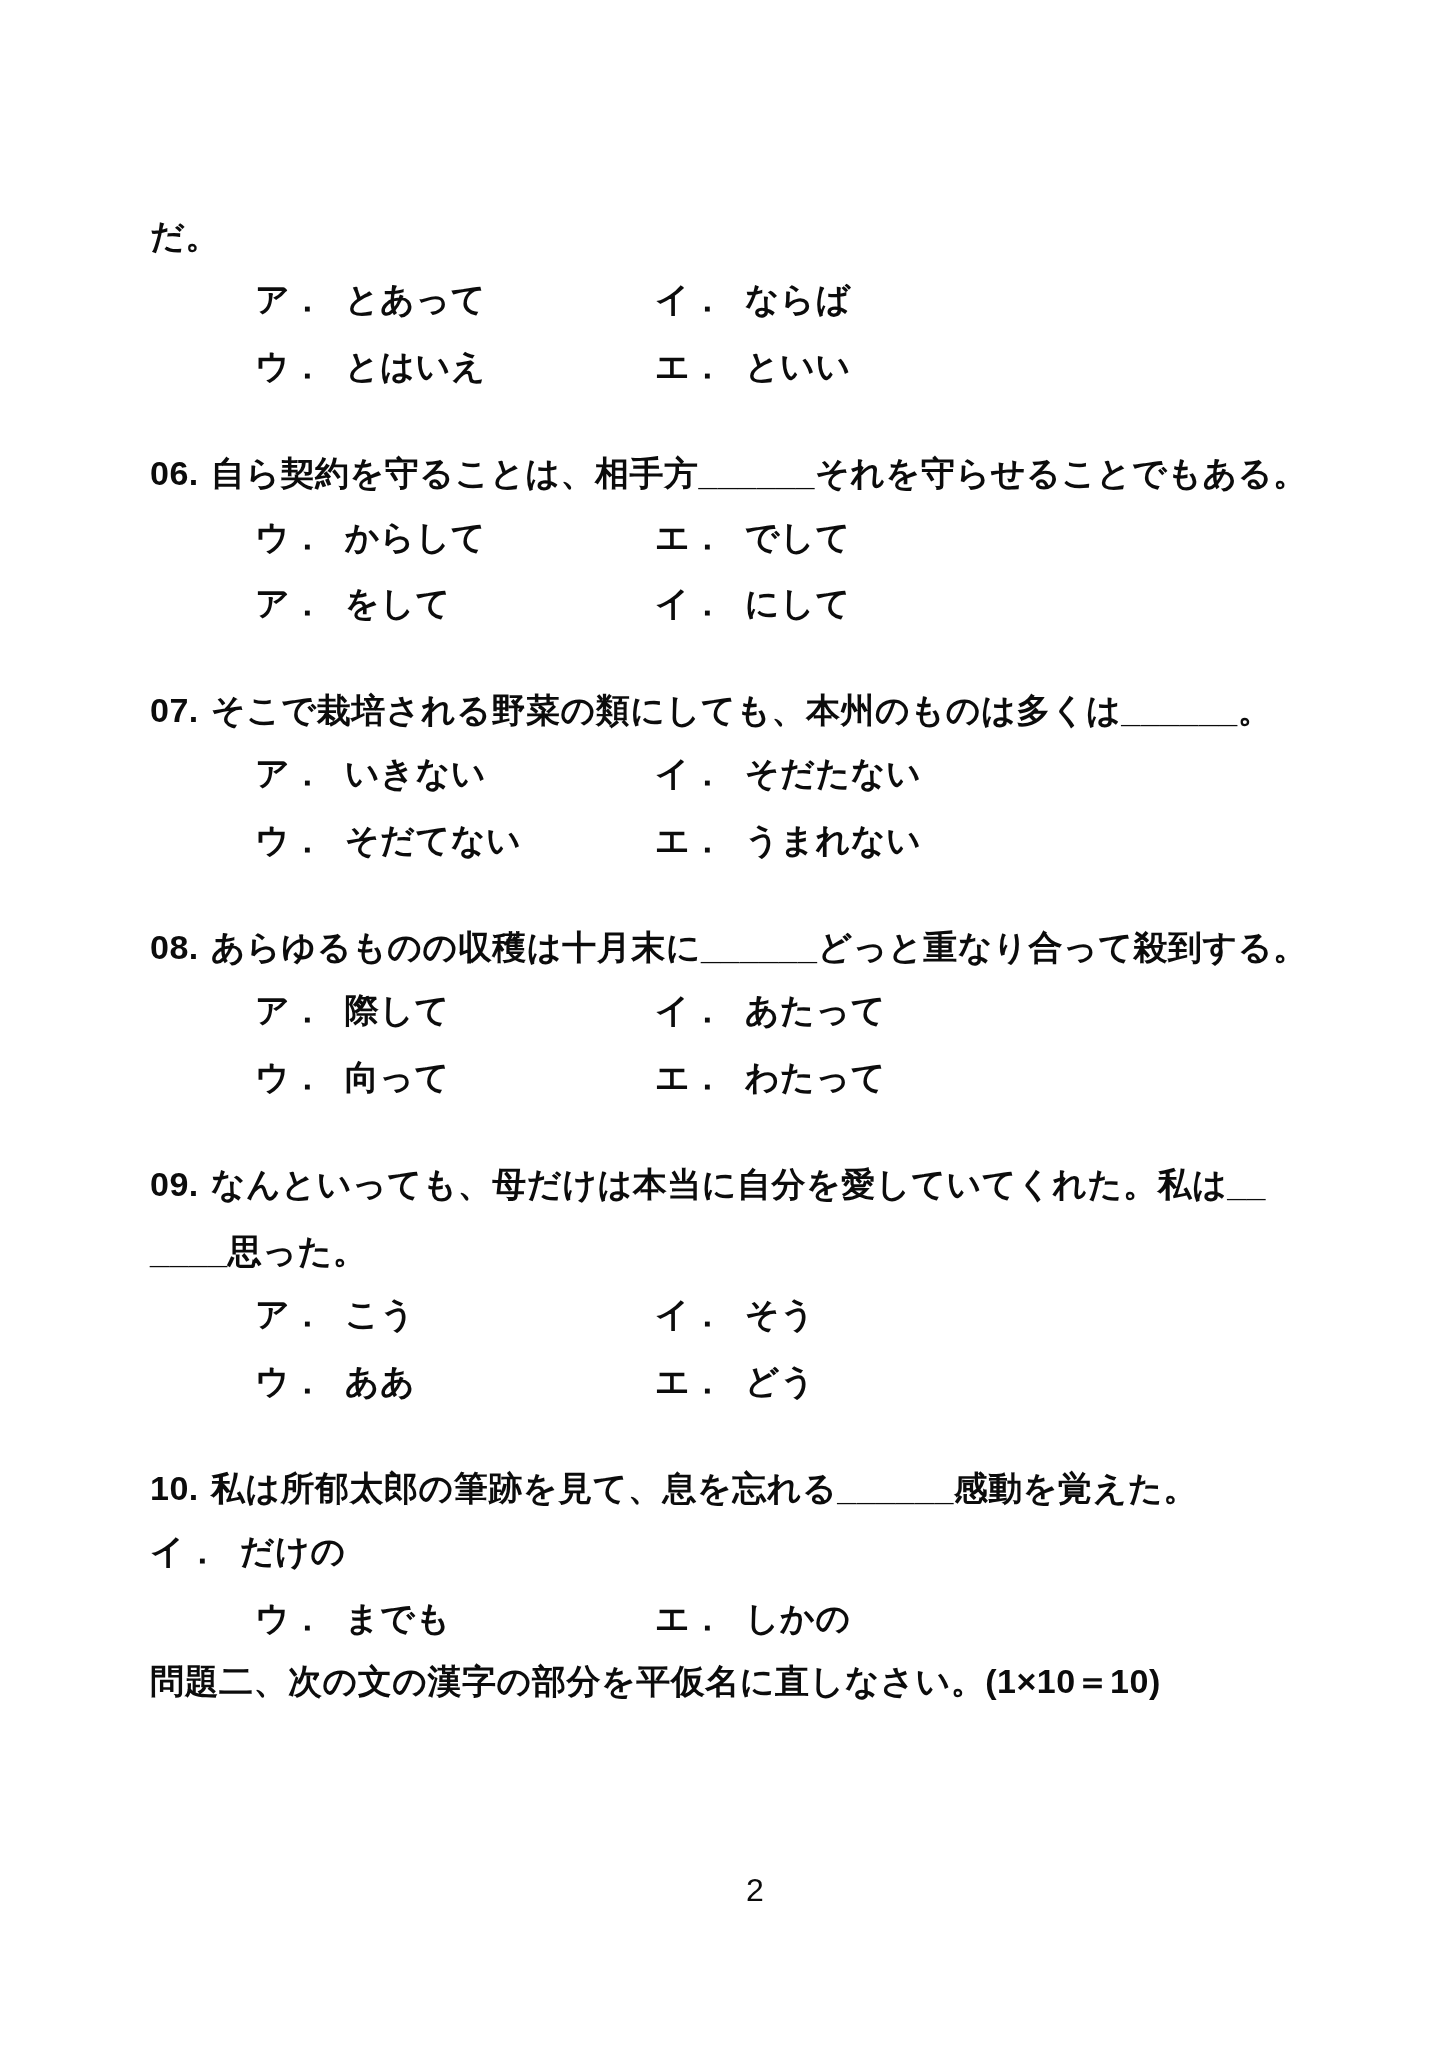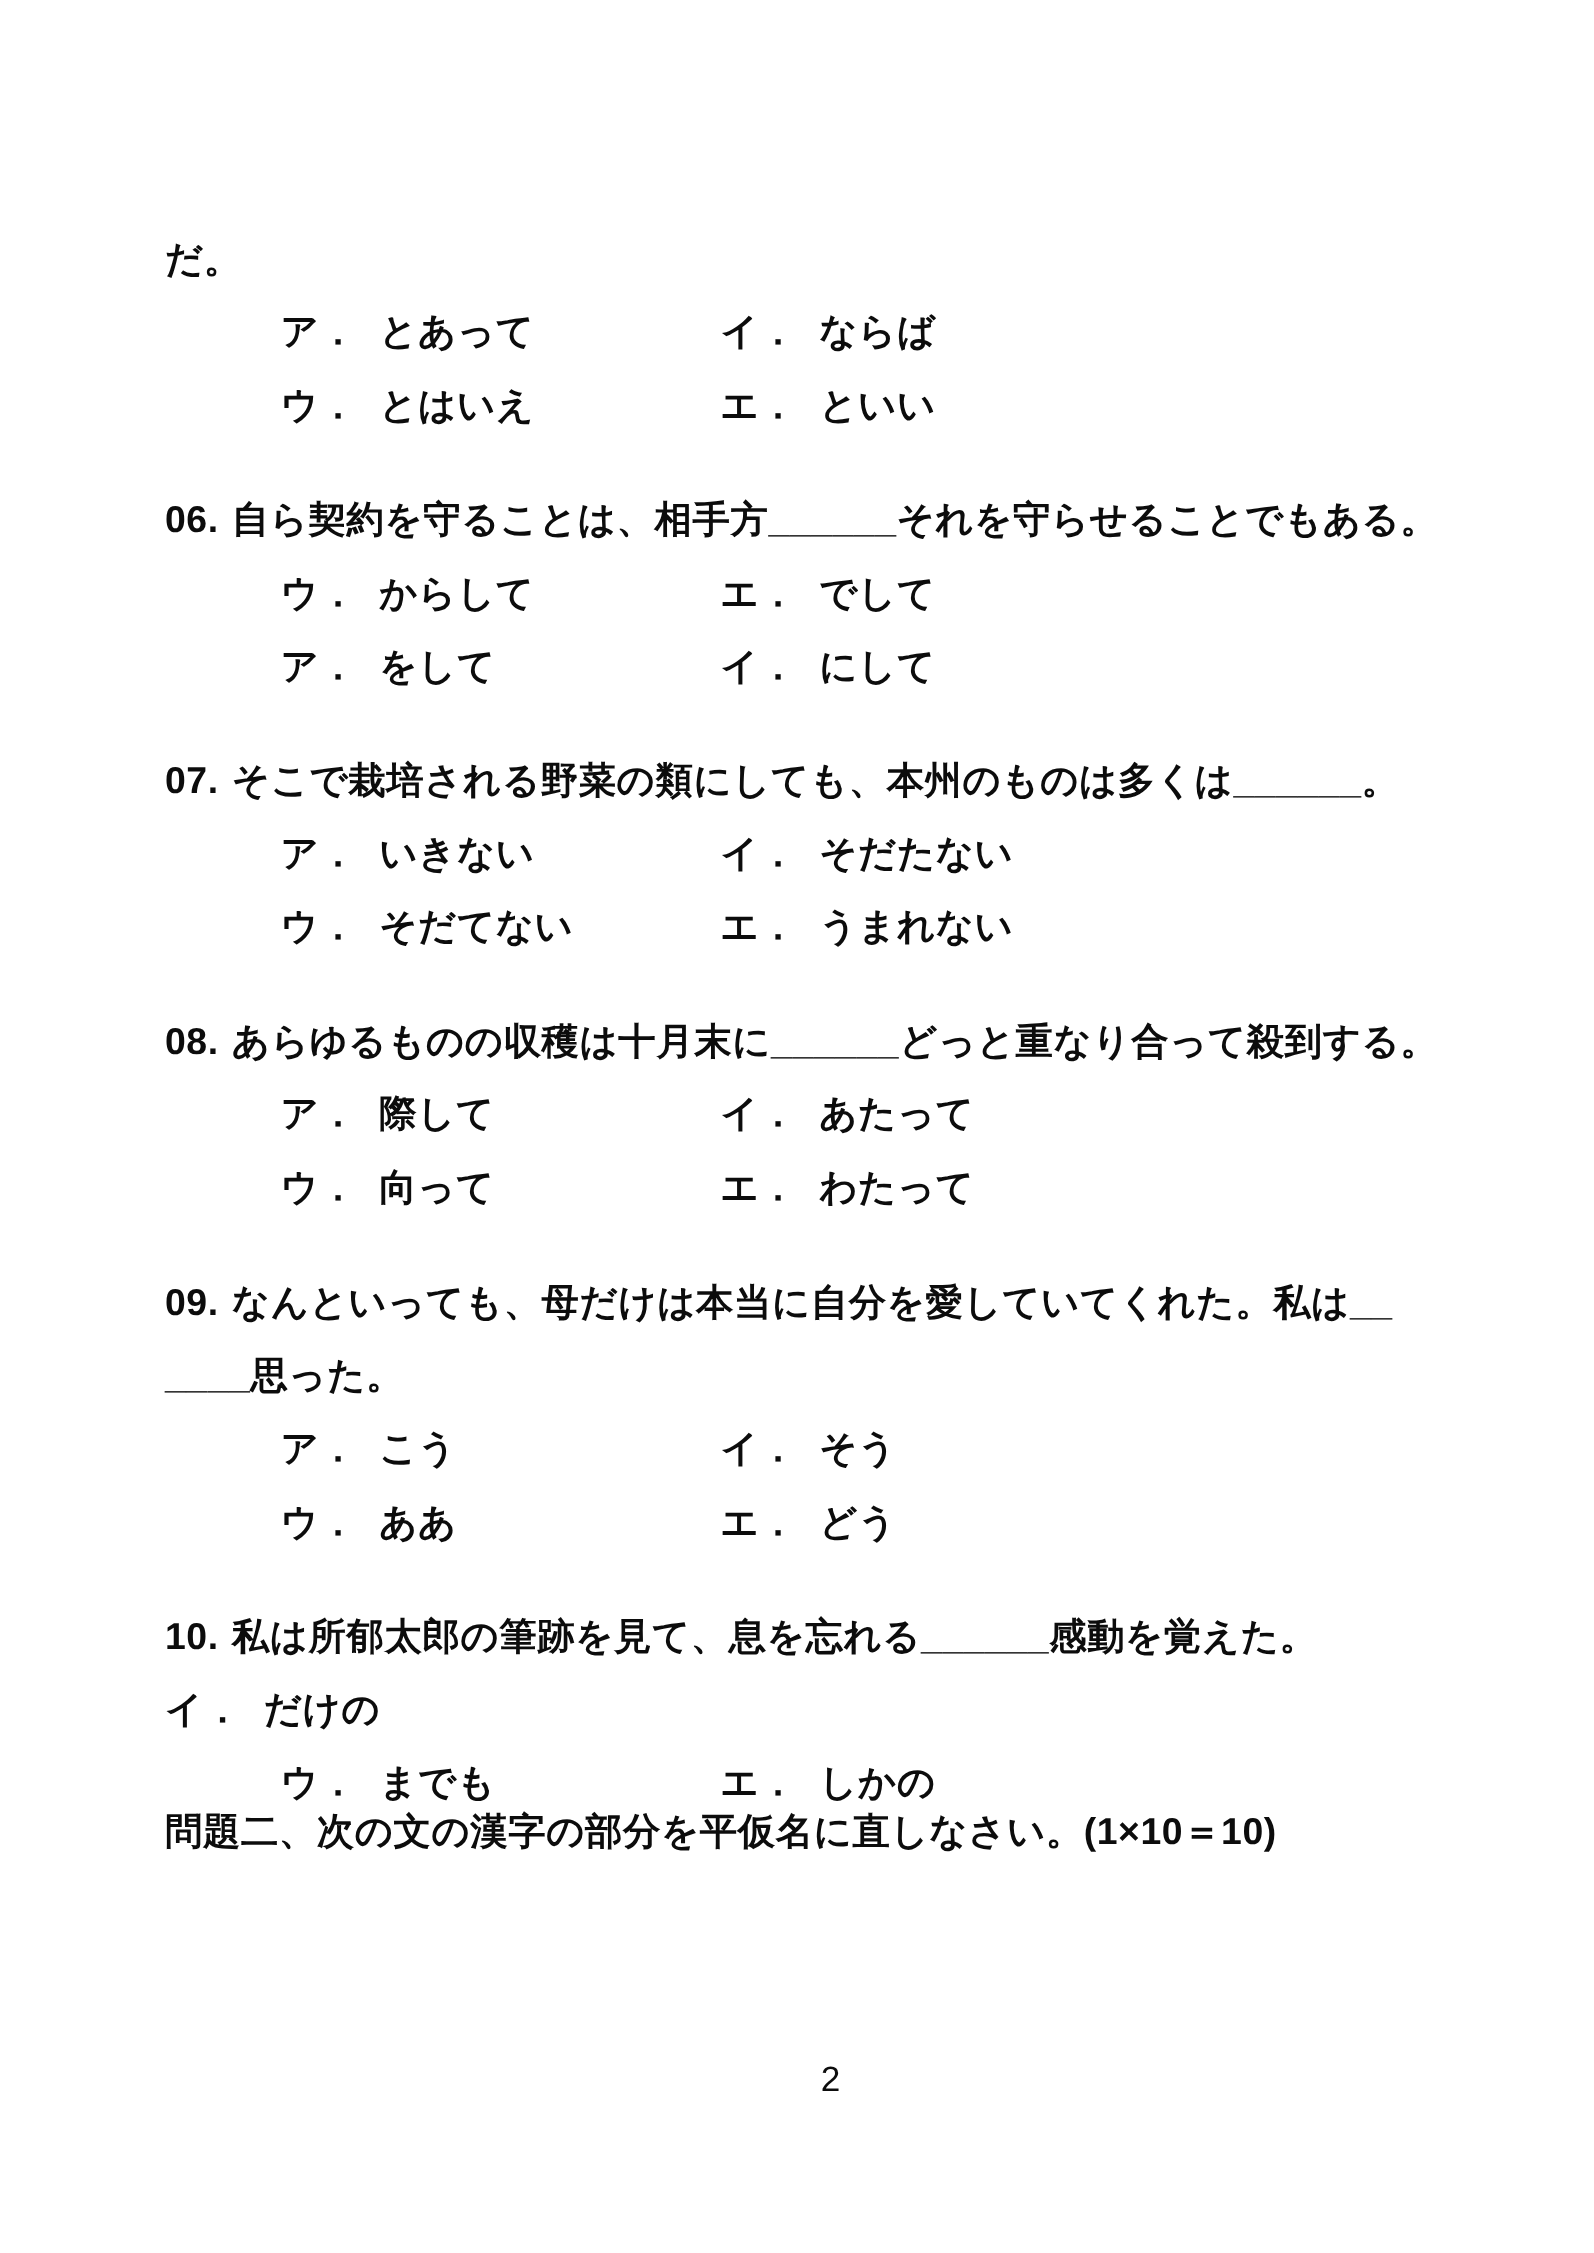--- a/index.html
+++ b/index.html
@@ -18,28 +18,28 @@
     left: 150px;
     top: 214px;
     width: 1210px;
     font-size: 34px;
     line-height: 44px;
     letter-spacing: 0.5px;
   }
   .qline { white-space: nowrap; }
   .qnum { margin-right: 12px; }
   .optrow { display: flex; }
-  .opt { white-space: nowrap; }
+  .opt { white-space: nowrap; font-family: Liberation Mono, monospace; }
   .opt1 { margin-left: 105px; width: 400px; }
   .olabel { margin-right: 20px; }
   .gap-opt1 { margin-top: 22px; }   
   .gap-opt2 { margin-top: 23px; }   
   .gap-block { margin-top: 60px; }  
   .gap-line2 { margin-top: 23px; }  
-  .gap-footer { } 
+  .gap-footer { margin-top: 16px; } 
   .pagenum {
     position: absolute;
     top: 1872px;
     left: 150px;
     width: 1210px;
     text-align: center;
     font-size: 32px;
     font-weight: 400;
   }
 </style>

